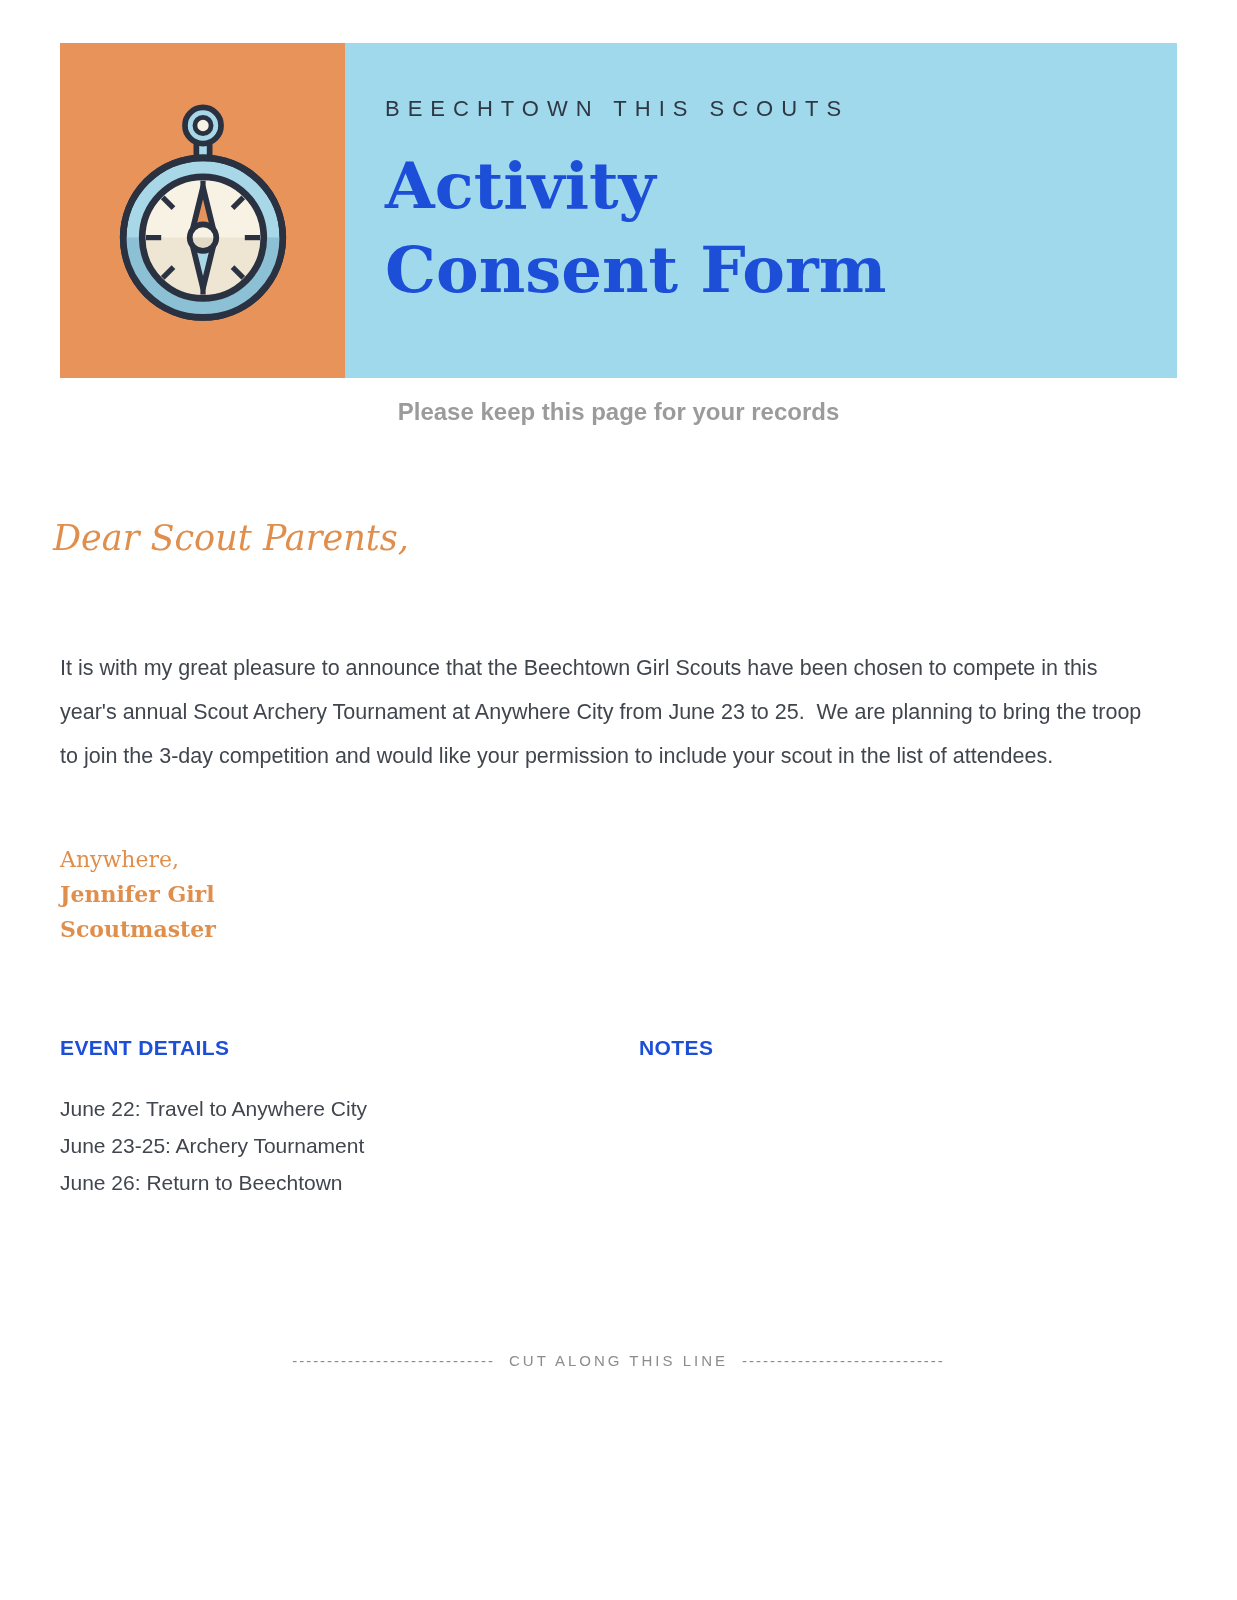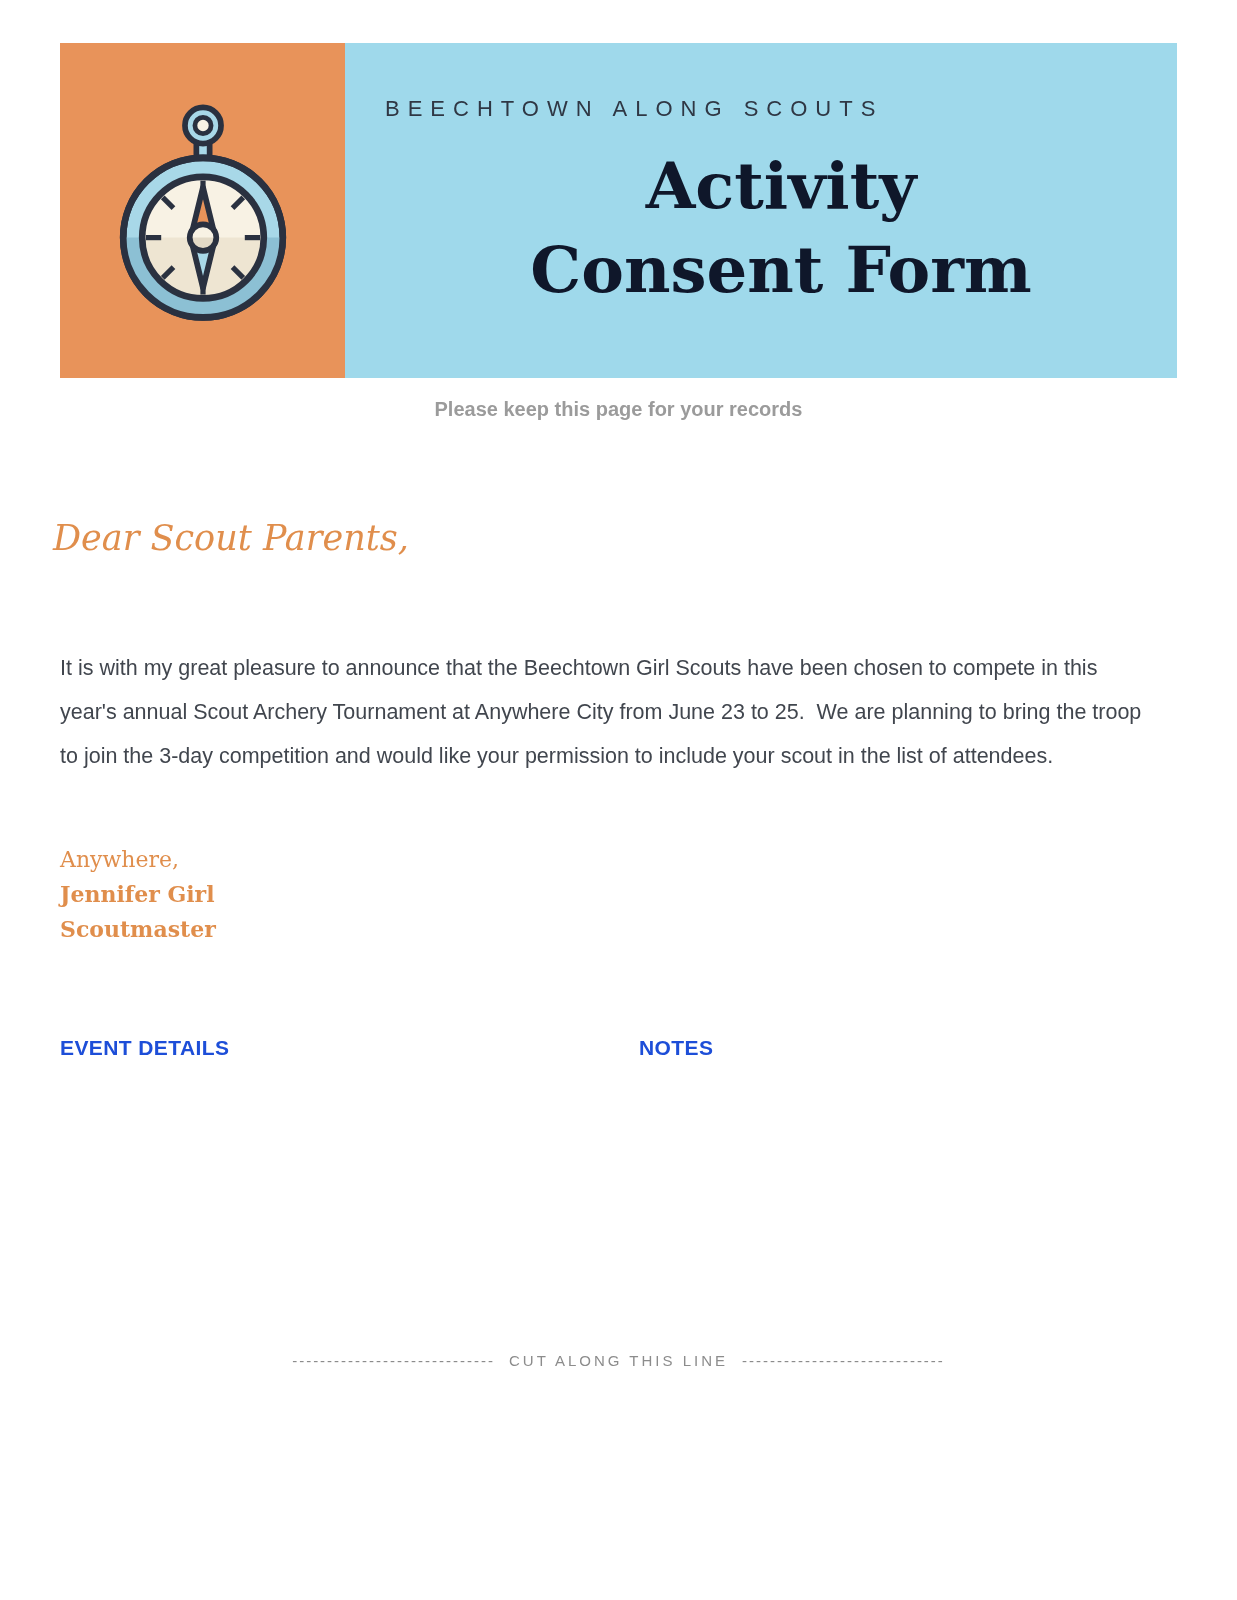--- a/index.html
+++ b/index.html
@@ -37,31 +37,30 @@
     font-weight: 400;
     letter-spacing: 8px;
     color: #2F3744;
   }
   .doc-title {
     margin-top: 22px;
     font-family: "DejaVu Serif", "Liberation Serif", serif;
     font-weight: 700;
     font-size: 64px;
     line-height: 84px;
-    color: #0f172a;
-    text-align: center;
+    color: #1d4ed8;
   }
 
   
   .keep-note {
     position: absolute;
     left: 60px; top: 398px;
     width: 1117px;
     text-align: center;
-    font-size: 20px;
+    font-size: 24px;
     font-weight: 700;
     color: #9B9B9B;
   }
 
   
   .greeting {
     position: absolute;
     left: 53px; top: 518px;
     font-family: "DejaVu Serif", "Liberation Serif", serif;
     font-size: 35px;
@@ -181,41 +180,46 @@
         <path d="M100 95 L113 148 L100 201 L87 148 Z" fill="none" stroke="#2A3140" stroke-width="6" stroke-linejoin="round"></path>
 
         <circle cx="100" cy="148" r="14" fill="#F8F2E4"></circle>
         <g clip-path="url(#hub-bottom)">
           <circle cx="100" cy="148" r="14" fill="#E2D9C6"></circle>
         </g>
         <circle cx="100" cy="148" r="14" fill="none" stroke="#2A3140" stroke-width="6"></circle>
       </svg>
     </div>
     <div class="header-title-block">
-      <div class="kicker">BEECHTOWN ALONG SCOUTS</div>
+      <div class="kicker">BEECHTOWN THIS SCOUTS</div>
       <div class="doc-title">
         <div>Activity</div>
         <div>Consent Form</div>
       </div>
     </div>
   </div>
 
   <div class="keep-note">Please keep this page for your records</div>
 
   <div class="greeting">Dear Scout Parents,</div>
 
   <div class="letter-body">It is with my great pleasure to announce that the Beechtown Girl Scouts have been chosen to compete in this year's annual Scout Archery Tournament at Anywhere City from June 23 to 25.  We are planning to bring the troop to join the 3-day competition and would like your permission to include your scout in the list of attendees.</div>
 
   <div class="signature">
     <div>Anywhere,</div>
     <div class="bold">Jennifer Girl</div>
     <div class="bold">Scoutmaster</div>
   </div>
 
   <div class="col-heading left">EVENT DETAILS</div>
+  <ul class="event-list">
+    <li>June 22: Travel to Anywhere City</li>
+    <li>June 23-25: Archery Tournament</li>
+    <li>June 26: Return to Beechtown</li>
+  </ul>
 
   <div class="col-heading right">NOTES</div>
 
   <div class="cut-line">
     <span class="dashes">-----------------------------</span>
     <span class="cut-label">CUT ALONG THIS LINE</span>
     <span class="dashes">-----------------------------</span>
   </div>
 
 </div>

